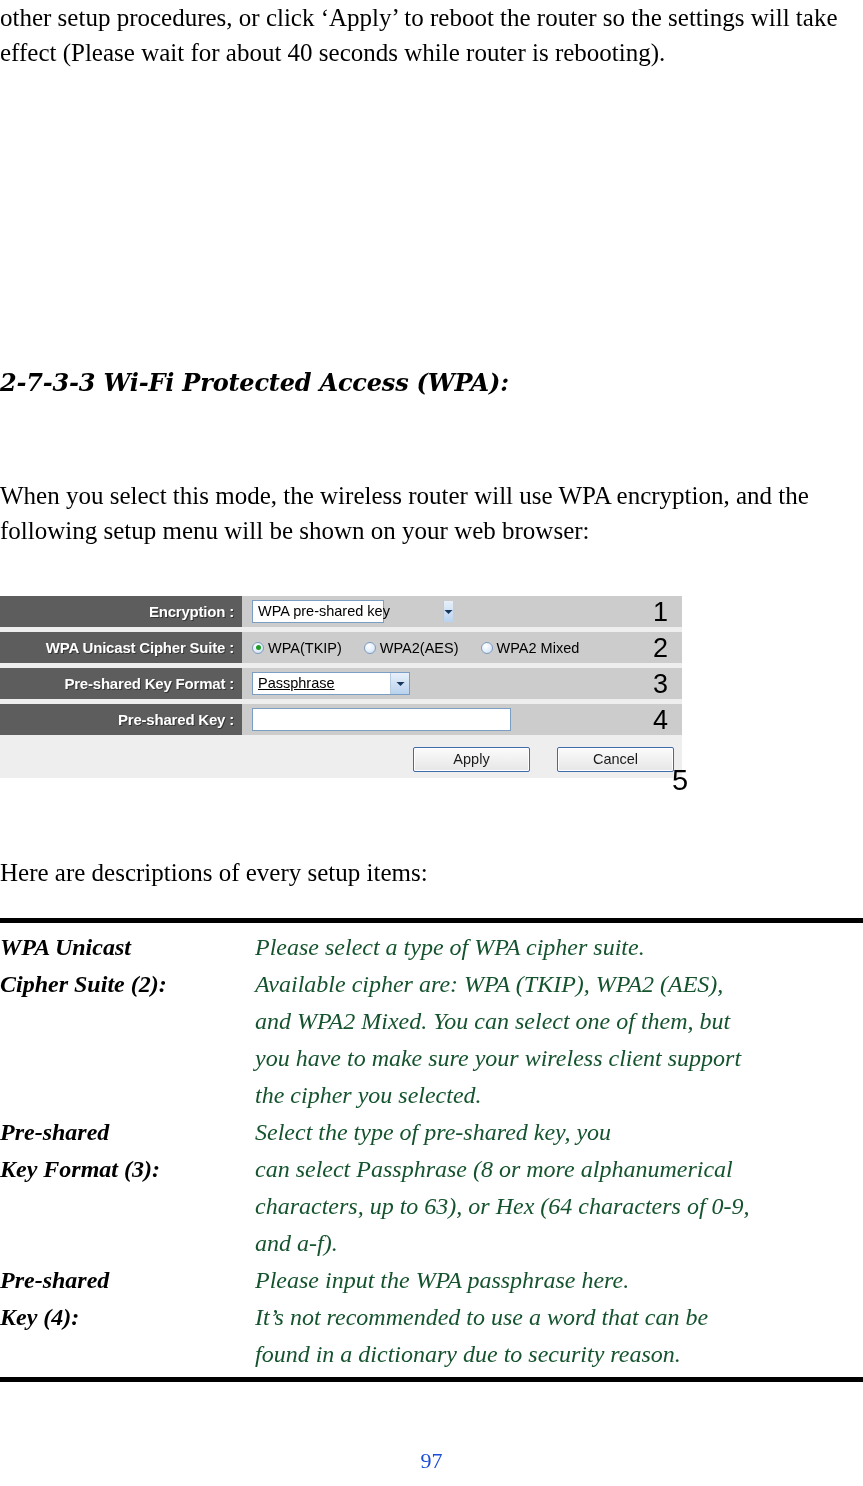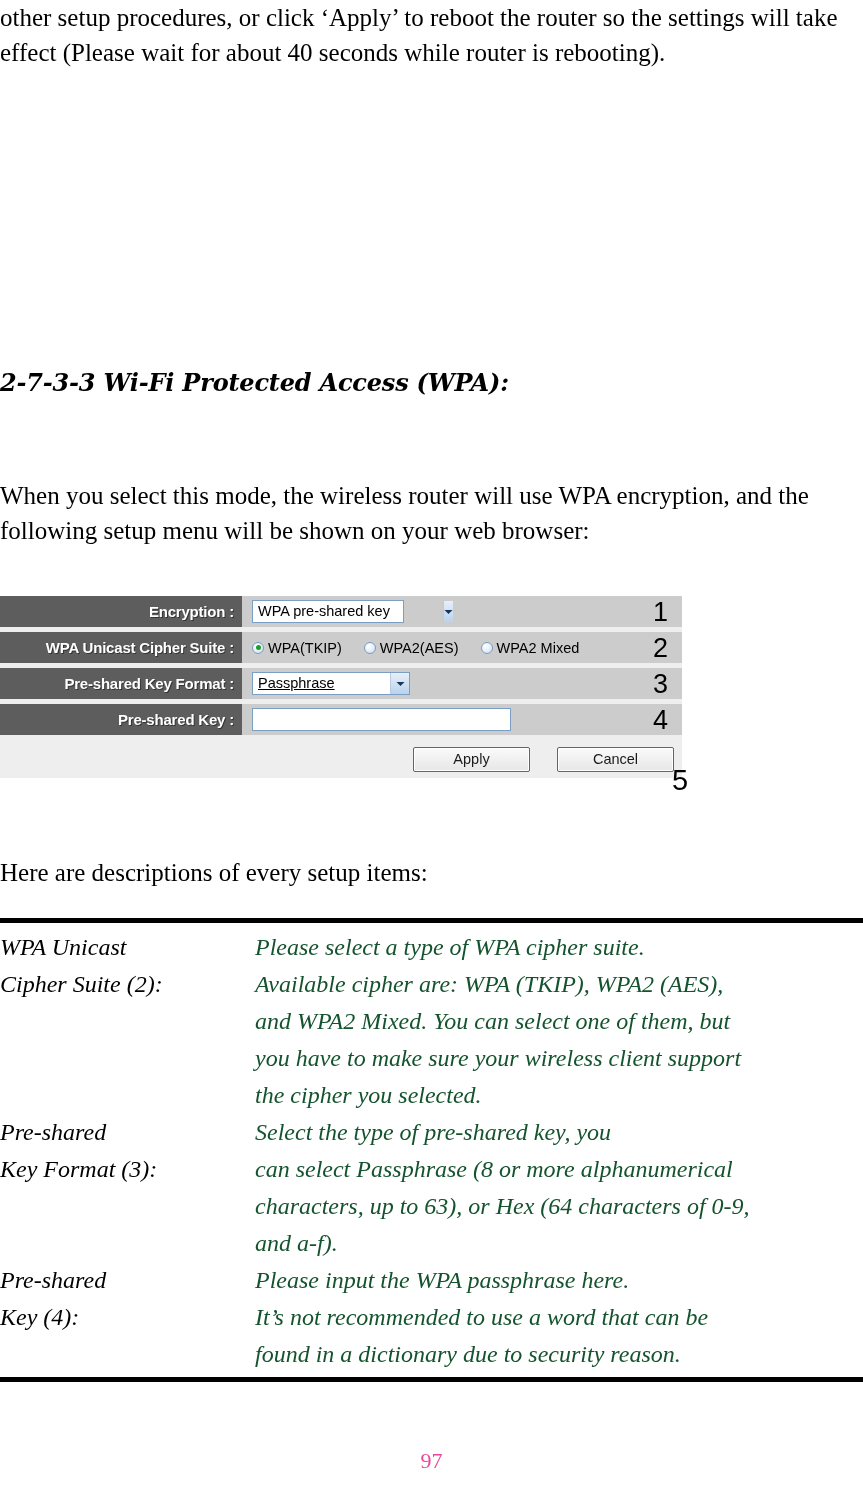--- a/index.html
+++ b/index.html
@@ -119,21 +119,21 @@
   .ui-select .sel-arrow {
     width: 18px;
     height: 21px;
     background: linear-gradient(180deg, #e8f0fa 0%, #b9d2ee 100%);
     border-left: 1px solid #b8cce0;
     display: flex;
     align-items: center;
     justify-content: center;
   }
   .ui-select .sel-arrow svg { display: block; }
-  #encryption-select { width: 152px; gap: 47px; }
+  #encryption-select { width: 132px; gap: 47px; }
   #encryption-select .sel-text { flex: 1; }
   #keyformat-select { width: 158px; text-decoration: underline; }
   #keyformat-select .sel-text { flex: 1; }
 
   
   .radio-group {
     display: flex;
     align-items: center;
     gap: 22px;
   }
@@ -236,40 +236,41 @@
     align-items: flex-start;
   }
   .desc-term {
     width: 255px;
     min-width: 255px;
     font-family: "Liberation Serif", serif;
     font-style: italic;
     font-size: 24px;
     line-height: 37px;
     color: #000;
+    font-weight: bold;
   }
   .desc-def {
     font-family: "Liberation Serif", serif;
     font-style: italic;
     font-size: 24px;
     line-height: 37px;
     color: #14532d;
     flex: 1;
   }
   .desc-def div { white-space: nowrap; }
 
   #page-number {
     position: absolute;
     left: 0;
     top: 1448px;
     width: 863px;
     text-align: center;
     font-family: "Liberation Serif", serif;
     font-size: 22px;
-    color: #ec4899;
+    color: #1d4ed8;
   }
 </style>
 </head>
 <body>
 
 <div class="page">
 
   <div class="para" id="intro-para">other setup procedures, or click ‘Apply’ to reboot the router so the settings will take effect (Please wait for about 40 seconds while router is rebooting).</div>
 
   <div class="heading">2-7-3-3 Wi-Fi Protected Access (WPA):</div>

